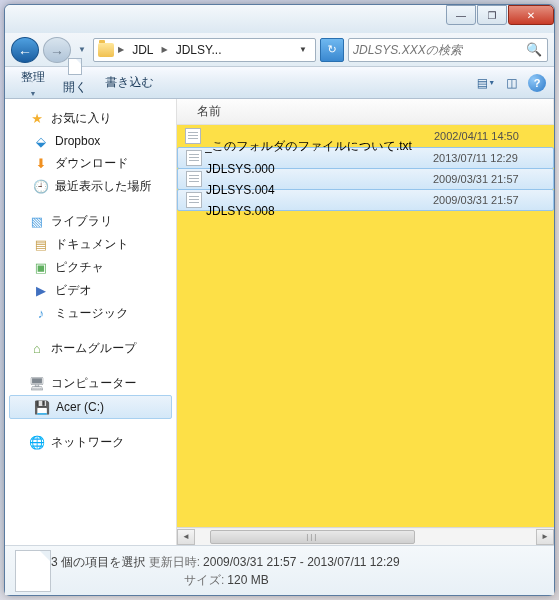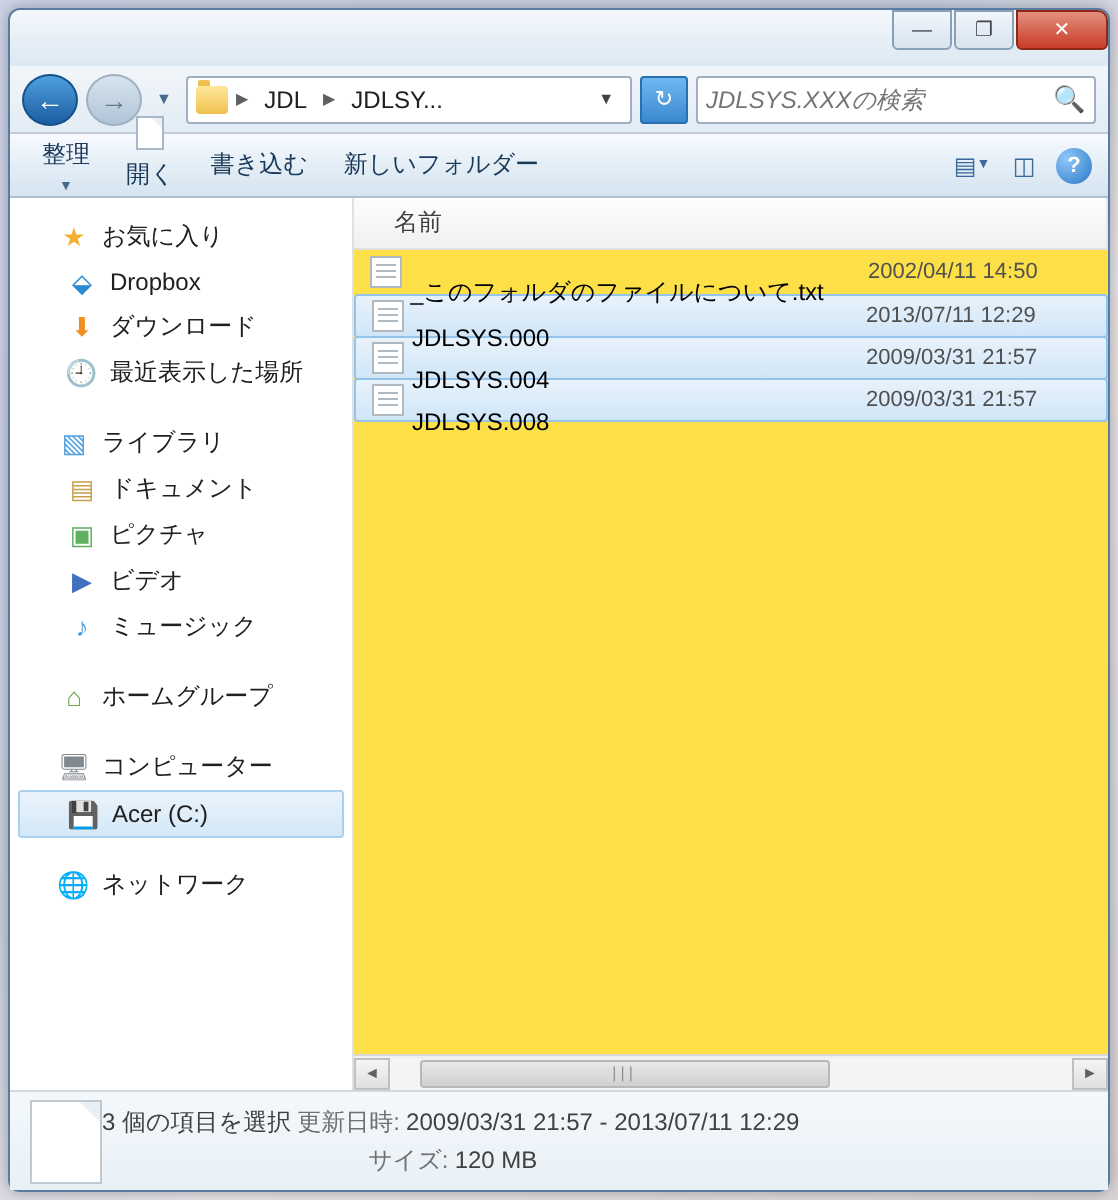--- a/index.html
+++ b/index.html
@@ -100,21 +100,20 @@
     <div class="tool">
         <span>整理</span>
         <span class="td">▼</span>
       </div>
     <div class="tool">
         <span class="doc-ico"></span>
         <span>開く</span>
         <span class="td">▼</span>
       </div>
     <div class="tool">書き込む</div>
-    <div class="tool">新しいフォルダー</div>
     <div class="spacer"></div>
     <div class="ricons">
       <div class="ric">▤<span style="font-size:7px">▼</span></div>
       <div class="ric">◫</div>
       <div class="ric help">?</div>
     </div>
   </div>
 
   <div class="body">
     <div class="nav">

